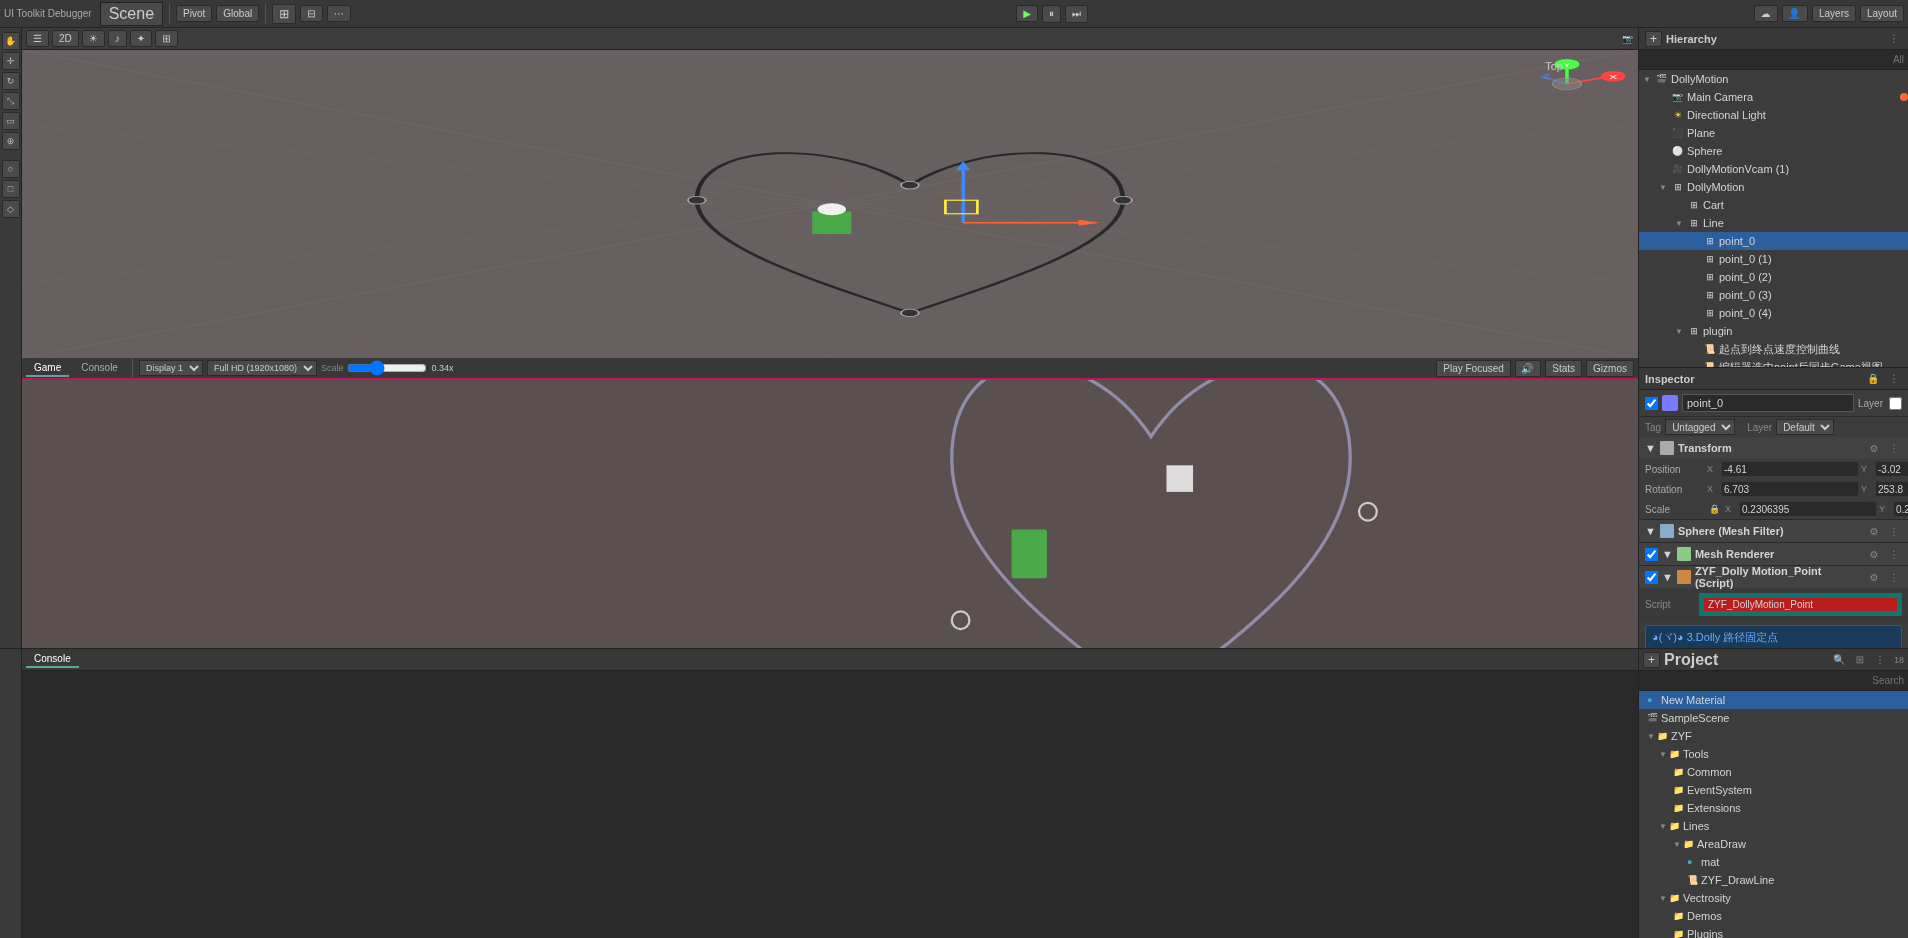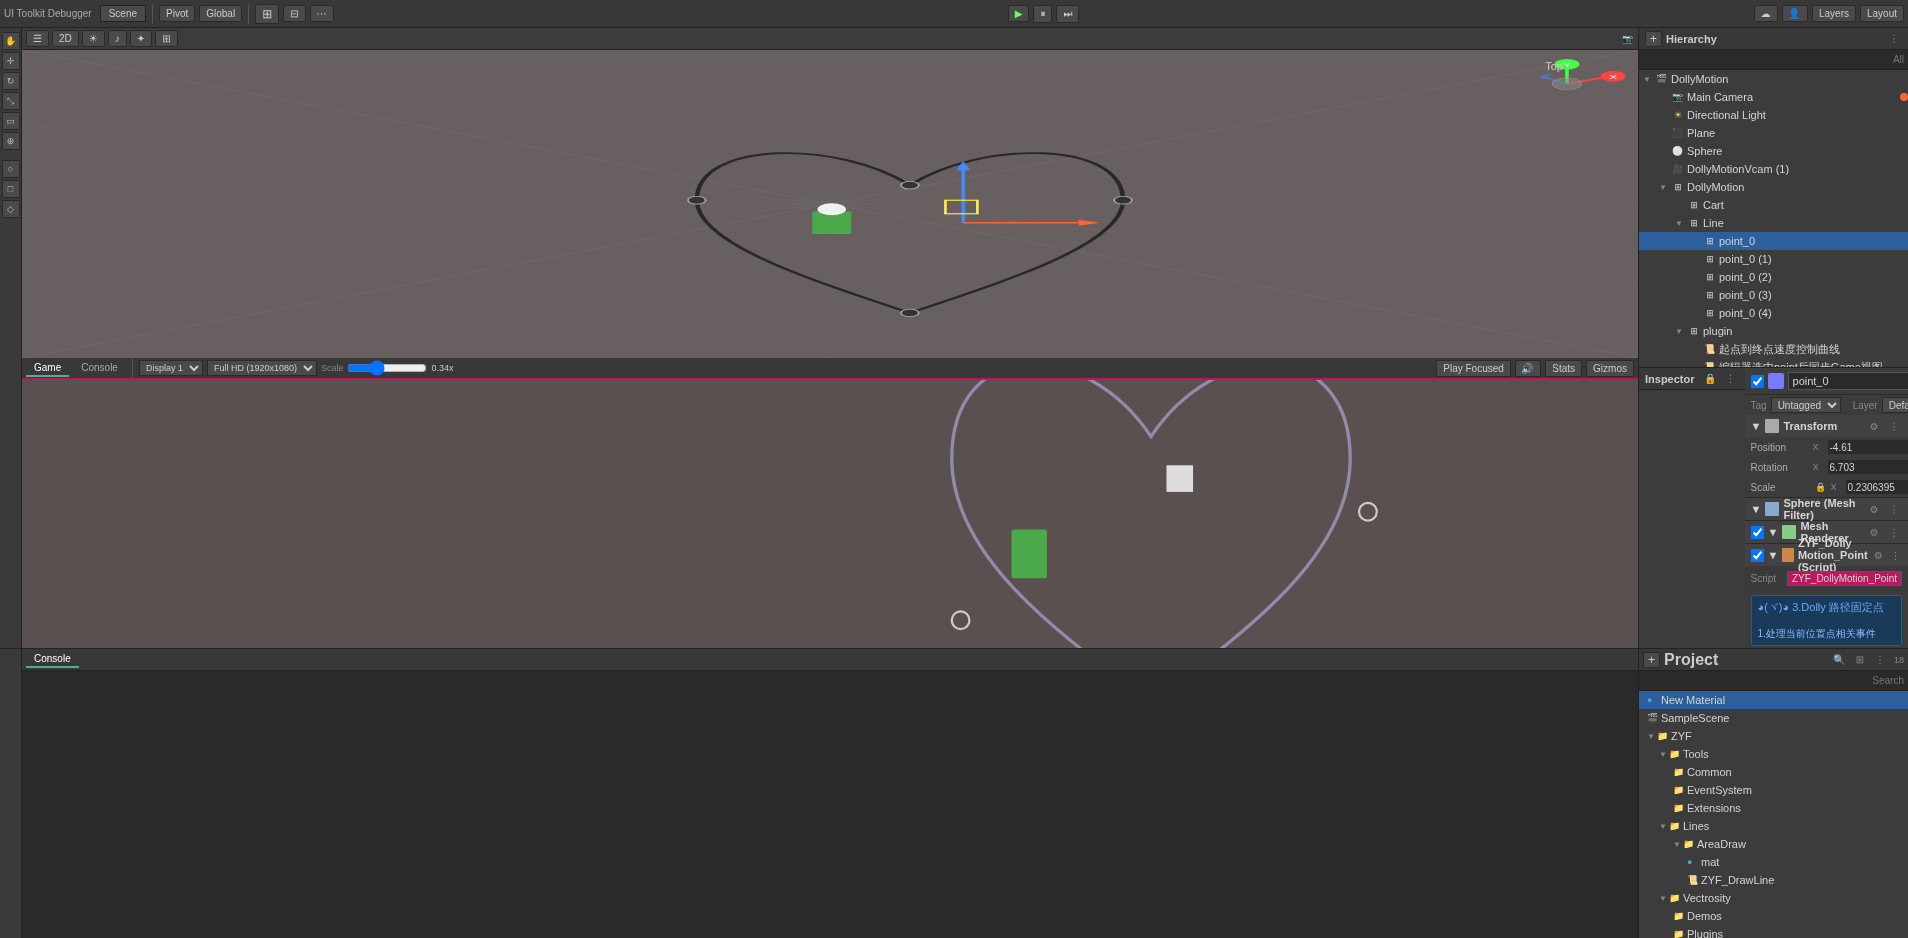--- a/index.html
+++ b/index.html
@@ -170,21 +170,21 @@
       font-size: 11px;
       color: #d4d4d4;
       overflow: hidden;
       text-overflow: ellipsis;
     }
 
     
     .inspector-panel {
       flex: 1;
       display: flex;
-      flex-direction: row;
+      flex-direction: column;
       overflow: hidden;
     }
     .inspector-content {
       flex: 1;
       overflow-y: auto;
       background: #3c3c3c;
     }
     .inspector-content::-webkit-scrollbar { width: 8px; }
     .inspector-content::-webkit-scrollbar-track { background: #333; }
     .inspector-content::-webkit-scrollbar-thumb { background: #555; }
@@ -301,22 +301,22 @@
       padding: 1px 0;
     }
     .script-label {
       width: 50px;
       font-size: 10px;
       color: #888;
     }
     .script-value {
       font-size: 10px;
       color: #d4d4d4;
-      background: #be185d;
-      border: 1px solid #0f766e;
+      background: #b91c1c;
+      border: 5px solid #0f766e;
       padding: 1px 4px;
       flex: 1;
     }
 
     .info-box {
       background: #1a3a5a;
       border: 1px solid #2a5a8a;
       border-radius: 2px;
       padding: 4px 6px;
       margin: 4px 6px;
@@ -460,21 +460,21 @@
       font-size: 10px;
       cursor: pointer;
       display: flex; align-items: center; justify-content: center;
     }
   </style>
 </head>
 <body>
 
 <div class="top-toolbar">
   <span style="color:#aaa;font-size:10px;margin-right:4px;">UI Toolkit Debugger</span>
-  <span style="padding:2px 8px;background:#4a4a4a;border:1px solid #222;color:#ccc;font-size:10px;cursor:pointer;">Scene</span>
+  <span style="padding:2px 8px;background:#4a4a4a;border:1px solid #222;color:#ccc;font-size:16px;cursor:pointer;">Scene</span>
   <div class="toolbar-separator"></div>
   <button class="toolbar-btn">Pivot</button>
   <button class="toolbar-btn">Global</button>
   <div class="toolbar-separator"></div>
   <button class="toolbar-btn" style="font-size:12px;">⊞</button>
   <button class="toolbar-btn">⊟</button>
   <button class="toolbar-btn">⋯</button>
   <div class="toolbar-spacer"></div>
   <button class="toolbar-btn" style="color:#6f6;">▶</button>
   <button class="toolbar-btn">⏸</button>

